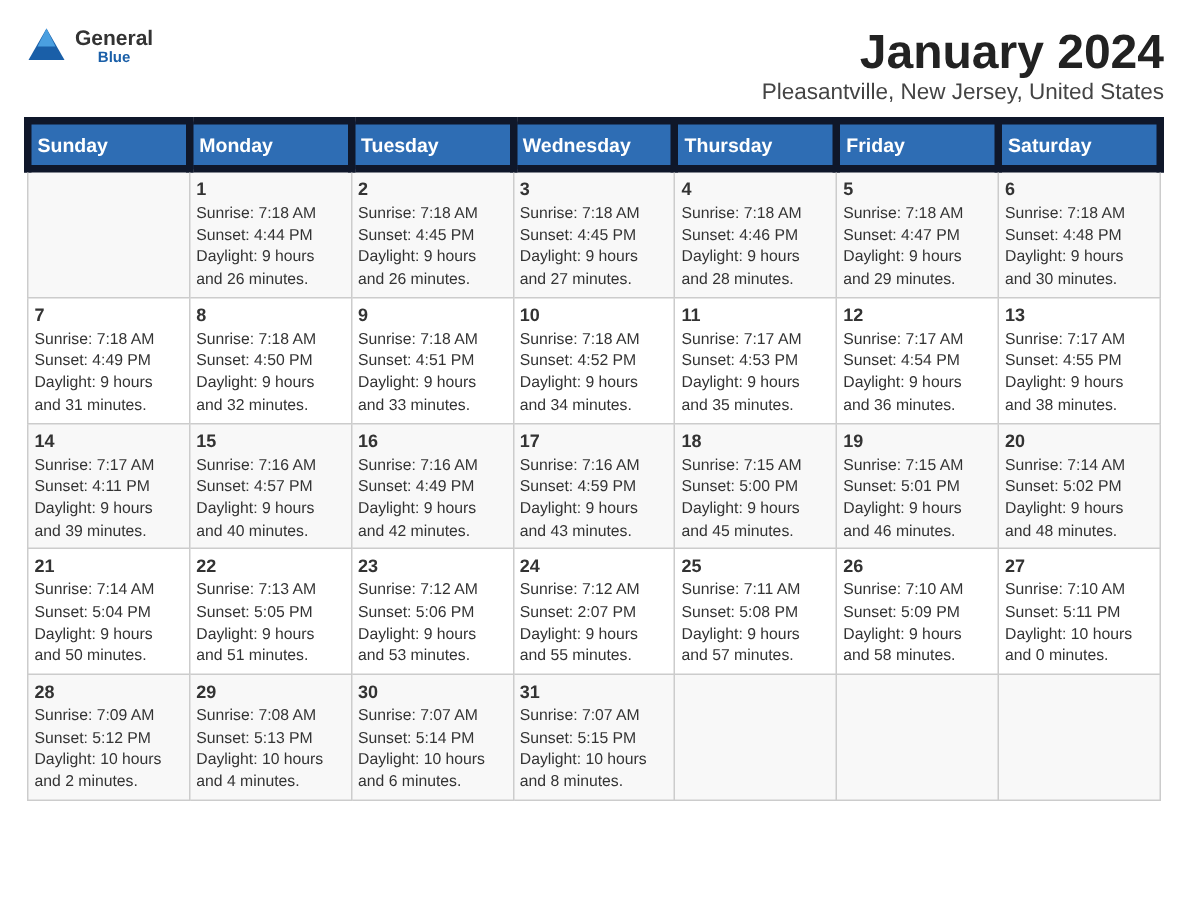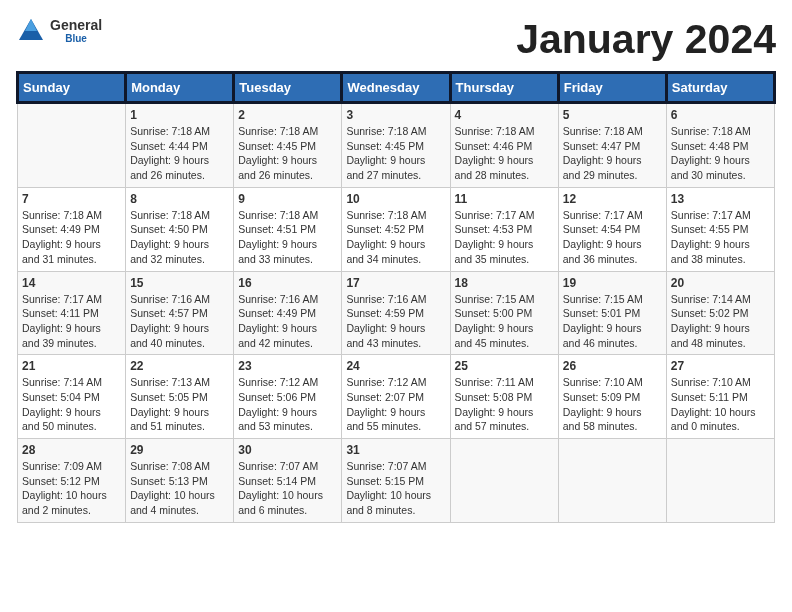--- a/index.html
+++ b/index.html
@@ -38,40 +38,40 @@
       color: #1a5fa8;
     }
     .logo-icon {
       width: 30px;
       height: 30px;
     }
     .title-area {
       text-align: right;
     }
     .month-title {
-      font-size: 41px;
+      font-size: 32px;
       font-weight: bold;
       color: #222;
     }
     .location-title {
       font-size: 15px;
       color: #444;
     }
     table {
       width: 100%;
       border-collapse: collapse;
     }
     thead tr th {
       background-color: #2e6db4;
       color: #fff;
       font-size: 13px;
       font-weight: bold;
       padding: 6px 4px;
       text-align: left;
-      border: 3px solid #0f172a;
+      border: 5px solid #0f172a;
     }
     tbody tr td {
       border: 1px solid #ccc;
       vertical-align: top;
       padding: 4px;
       width: calc(100% / 7);
       font-size: 10.5px;
       color: #333;
       background: #fff;
       min-height: 80px;
@@ -102,20 +102,21 @@
       <polygon points="20,4 36,32 4,32" fill="#1a5fa8"></polygon>
       <polygon points="20,4 28,20 12,20" fill="#4a9fe0"></polygon>
     </svg>
     <div class="logo-text">
       <span class="logo-general">General</span>
       <span class="logo-blue">Blue</span>
     </div>
   </div>
   <div class="title-area">
     <div class="month-title">January 2024</div>
+    <div class="location-title">Pleasantville, New Jersey, United States</div>
   </div>
 </div>
 
 <table>
   <thead>
     <tr>
 
     <th>Sunday</th>
         <th>Monday</th>
         <th>Tuesday</th>

